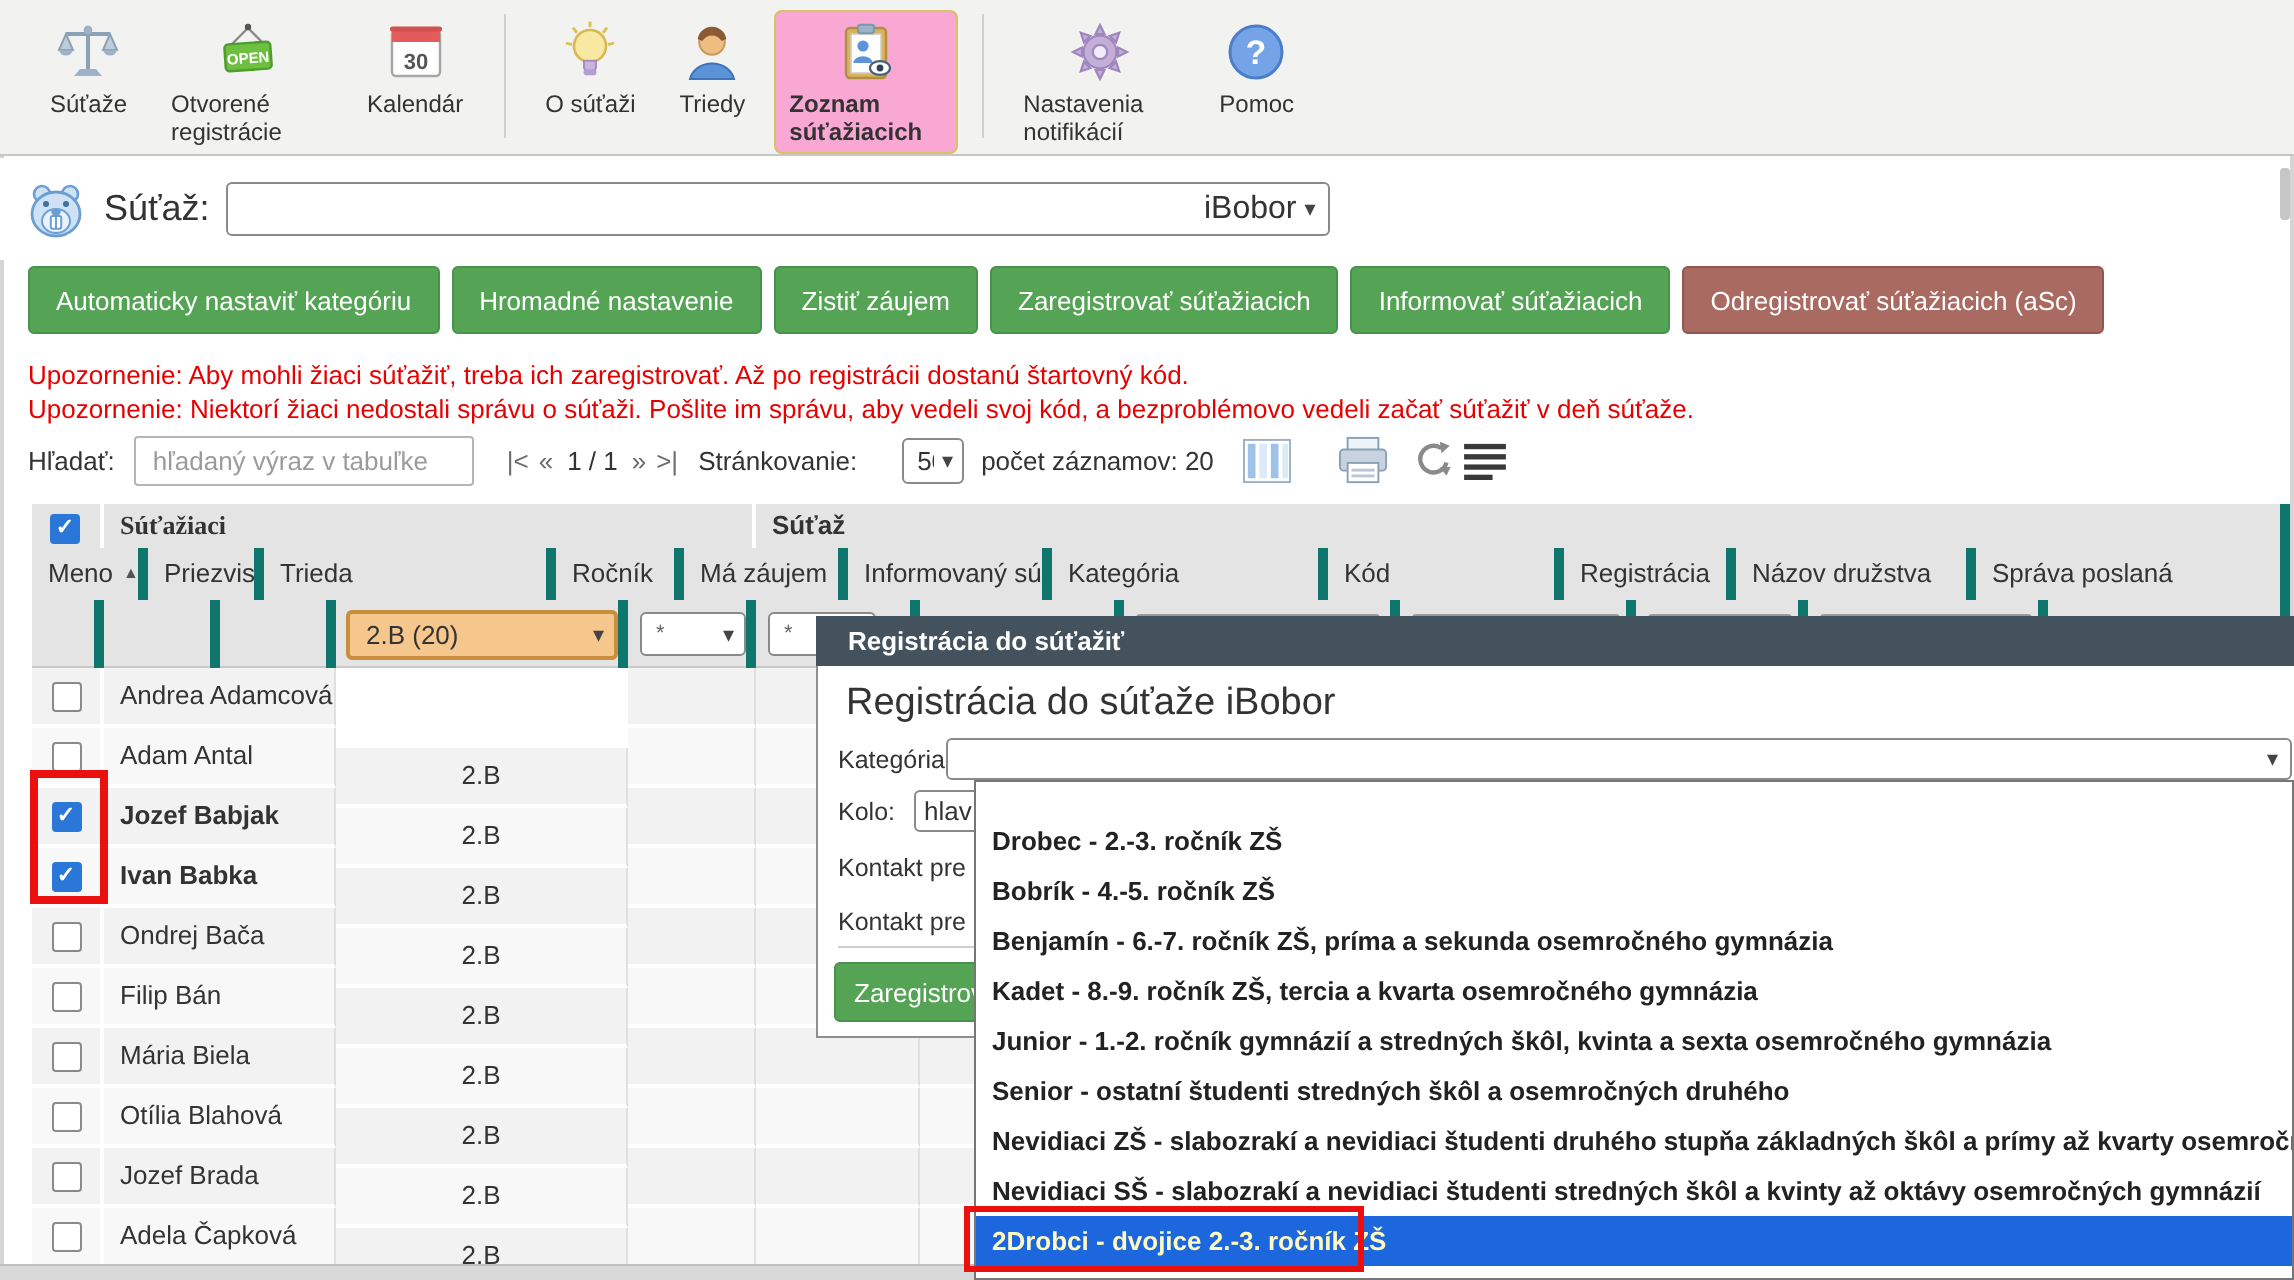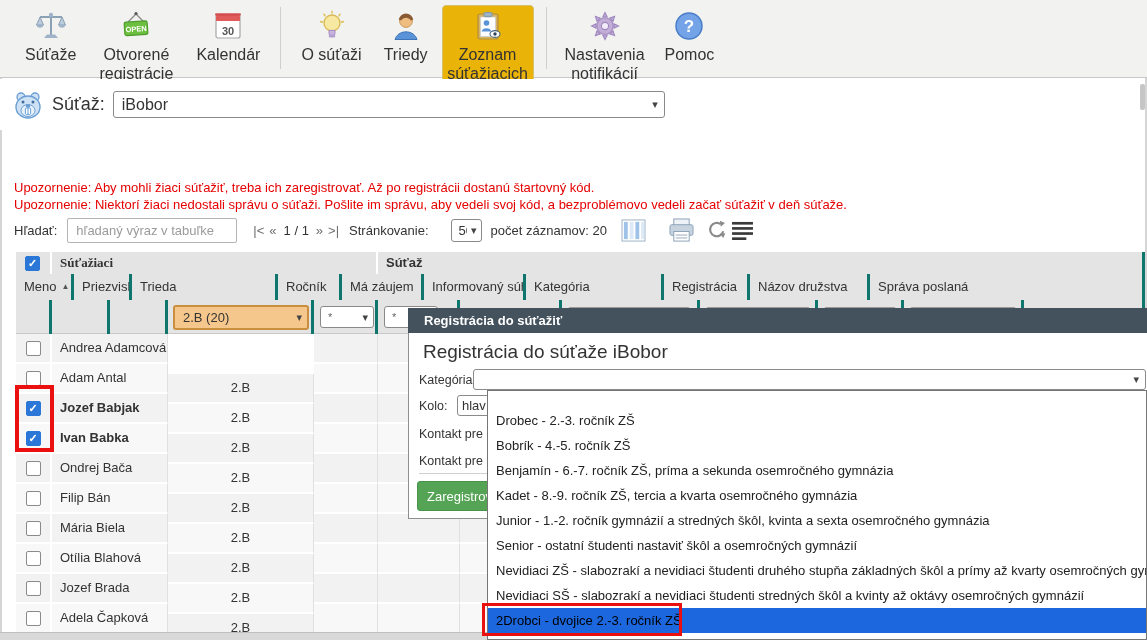--- a/index.html
+++ b/index.html
@@ -3,28 +3,28 @@
 <meta charset="utf-8">
 <style>
   * { box-sizing: border-box; margin: 0; padding: 0; }
   html,body { width:1147px; height:640px; }
   body { font-family:"Liberation Sans",sans-serif; font-size:13px; color:#333; background:#fff; overflow:hidden; }
   #app { position:relative; width:1147px; height:640px; background:#fff; box-shadow: inset 0 0 0 2px #d5d5d5; overflow:hidden; }
 
   
   .toolbar { position:absolute; left:0; top:0; width:1147px; height:78px; background:#f2f2f1; border-bottom:1px solid #c7c7c7; display:flex; align-items:flex-start; padding:5px 0 0 14px; }
   .tb-item { display:flex; flex-direction:column; align-items:center; margin:0 3px; padding:3px 7px 2px; max-width:92px; cursor:pointer; border:1px solid transparent; border-radius:4px; }
-  .tb-item.selected { background:#eab308; border-color:#d9c06b; }
+  .tb-item.selected { background:#f9a8d4; border-color:#d9c06b;font-weight:bold; }
   .tb-icon { height:34px; display:flex; align-items:center; }
   .tb-icon svg { width:32px; height:32px; }
-  .tb-label { font-size:16px; color:#333; text-align:center; line-height:1.2; margin-top:2px; }
+  .tb-label { font-size:12px; color:#333; text-align:left; line-height:1.2; margin-top:2px; }
   .tb-sep { width:0; border-left:1px solid #cfcfcf; height:62px; margin:2px 9px 0; }
 
   
-  .comp-bar { position:absolute; left:0; top:79px; width:944px; height:51px; background:#fff; display:flex; align-items:center; padding-left:12px; }
+  .comp-bar { position:absolute; left:0; top:79px; width:944px; height:51px; background:#fff; display:flex; align-items:center; padding-left:12px;text-align:right; }
   .beaver svg { width:32px; height:32px; display:block; }
   .comp-label { font-size:18px; color:#333; margin:0 8px 0 8px; }
   .sel { background:#fff; border:1px solid #8a8a8a; border-radius:3px; display:flex; align-items:center; cursor:pointer; }
   .comp-sel { width:552px; height:27px; padding:0 6px 0 8px; font-size:16px; }
   .sel .v { flex:1; white-space:nowrap; overflow:hidden; }
   .sel .chev { color:#444; font-size:11px; margin-left:4px; }
 
   
   .actions { position:absolute; left:0; top:133px; width:1147px; height:42px; display:flex; align-items:flex-start; padding-left:14px; gap:6px; }
   .abtn { height:34px; padding:0 13px; border-radius:3px; border:1px solid #48924a; background:#55a455; color:#fff; font-size:13px; font-family:"Liberation Sans",sans-serif; cursor:pointer; white-space:nowrap; }
@@ -50,21 +50,21 @@
 
   
   .table { position:absolute; left:16px; top:252px; width:1129px; }
   .trow { display:flex; width:1129px; }
   .cell { flex:0 0 auto; position:relative; }
   .c0{width:36px;} .c1{width:58px;} .c2{width:58px;} .c3{width:146px;} .c4{width:64px;}
   .c5{width:82px;} .c6{width:102px;} .c7{width:138px;} .c8{width:118px;} .c9{width:86px;}
   .c10{width:120px;} .c11{flex:1 1 auto;}
   .g1{width:326px;font-family:Liberation Serif, serif;} .g2{flex:1 1 auto;}
   .thead { background:#e4e4e4; }
-  .thead .cell { border-right:3px solid #0f766e; }
+  .thead .cell { border-right:5px solid #0f766e; }
   .group-row { height:22px; align-items:center; }
   .group-row .cell { height:22px; line-height:22px; font-weight:bold; padding-left:8px; }
   .group-row .c0 { padding-left:9px; border-right:2px solid #fff; }
   .group-row .g1 { border-right:2px solid #fff; }
   .cols-row { height:26px; }
   .cols-row .cell { height:26px; line-height:26px; font-weight:normal; padding-left:8px; white-space:nowrap; overflow:hidden; }
   .sort { font-size:8px; color:#555; margin-left:5px; vertical-align:2px; }
   .filter-row { height:34px; border-bottom:1px solid #c9c9c9; }
   .filter-row .cell { height:34px; display:flex; align-items:center; }
   .sel.orange { width:136px; height:25px; margin-left:5px; padding:0 5px 0 8px; background:#f6c78d; border:2px solid #c98f3f; font-size:13px; }
@@ -97,24 +97,24 @@
   .m-heading { position:absolute; left:14px; top:8px; font-size:19px; color:#333; }
   .m-dot { position:absolute; left:250px; top:26px; font-size:13px; color:#333; }
   .m-row { position:absolute; left:0; width:739px; height:22px; display:flex; align-items:center; }
   .m-label { margin-left:10px; font-size:12.5px; color:#333; white-space:nowrap; }
   .m-cat-sel { position:absolute; left:64px; top:0; width:673px; height:21px; padding:0 6px; }
   .m-round-sel { position:absolute; left:48px; top:0; width:160px; height:21px; padding:0 4px; }
   .m-sep { position:absolute; left:10px; top:140px; width:70px; border-top:1px solid #cfcfcf; }
   .m-register { position:absolute; left:8px; top:148px; width:96px; height:30px; background:#55a455; border:1px solid #48924a; border-radius:3px; color:#fff; font-size:13px; font-family:"Liberation Sans",sans-serif; text-align:left; padding-left:9px; cursor:pointer; white-space:nowrap; overflow:hidden; }
 
   
-  .cat-list { position:absolute; left:487px; top:390px; width:660px; height:250px; background:#fff; border:1px solid #767676; z-index:40; overflow:hidden; }
+  .cat-list { position:absolute; left:487px; top:390px; width:660px; height:250px; background:#fff; border:1px solid #767676; z-index:40; overflow:hidden;font-weight:bold; }
   .opt { height:25px; line-height:25px; padding-left:8px; font-size:13px; color:#222; white-space:nowrap; overflow:hidden; cursor:default; }
   .opt.blank { height:17px; }
-  .opt.hl { background:#1c67dd; color:#000000; }
+  .opt.hl { background:#1c67dd; color:#fef9c3; }
 
   
   .annot { position:absolute; border:4px solid #ea1010; z-index:50; pointer-events:none; }
   .annot-cb { left:15px; top:385px; width:39px; height:67px; }
   .annot-opt { left:482px; top:603px; width:200px; height:33px; border-width:3px; }
 </style>
 </head>
 <body>
 
 <div id="app">
@@ -238,20 +238,28 @@
         <line x1="16" y1="19" x2="16" y2="25.4" stroke="#6b9fd4" stroke-width="1"></line>
       </svg>
     </span>
     <span class="comp-label">Súťaž:</span>
     <div class="sel comp-sel">
       <span class="v">iBobor</span>
       <span class="chev">▾</span>
     </div>
   </div>
 
+  <div class="actions" id="actions">
+      <button class="abtn">Automaticky nastaviť kategóriu</button>
+      <button class="abtn">Hromadné nastavenie</button>
+      <button class="abtn">Zistiť záujem</button>
+      <button class="abtn">Zaregistrovať súťažiacich</button>
+      <button class="abtn">Informovať súťažiacich</button>
+      <button class="abtn red">Odregistrovať súťažiacich (aSc)</button>
+    </div>
 
   <div class="warnings" id="warnings">
       <div class="warn">Upozornenie: Aby mohli žiaci súťažiť, treba ich zaregistrovať. Až po registrácii dostanú štartovný kód.</div>
       <div class="warn">Upozornenie: Niektorí žiaci nedostali správu o súťaži. Pošlite im správu, aby vedeli svoj kód, a bezproblémovo vedeli začať súťažiť v deň súťaže.</div>
     </div>
 
   <div class="controls">
     <span class="ctl-label">Hľadať:</span>
     <input class="search" placeholder="hľadaný výraz v tabuľke" style="">
     <span class="pager">
@@ -311,20 +319,21 @@
       <div class="cell g2">Súťaž</div>
     </div>
     <div class="trow thead cols-row" id="cols-row">
         <div class="cell th c1"><span>Meno</span><span class="sort">▲</span></div>
         <div class="cell th c2"><span>Priezvisko</span></div>
         <div class="cell th c3"><span>Trieda</span></div>
         <div class="cell th c4"><span>Ročník</span></div>
         <div class="cell th c5"><span>Má záujem</span></div>
         <div class="cell th c6"><span>Informovaný súhlas</span></div>
         <div class="cell th c7"><span>Kategória</span></div>
+        <div class="cell th c8"><span>Kód</span></div>
         <div class="cell th c9"><span>Registrácia</span></div>
         <div class="cell th c10"><span>Názov družstva</span></div>
         <div class="cell th c11"><span>Správa poslaná</span></div>
       </div>
     <div class="trow thead filter-row">
       <div class="cell c0"></div>
       <div class="cell c1"></div>
       <div class="cell c2"></div>
       <div class="cell c3">
         <div class="sel orange">
@@ -558,21 +567,21 @@
     <button class="m-register">Zaregistrov</button>
   </div>
 
   <div class="cat-list" id="cat-list">
       <div class="opt blank"></div>
       <div class="opt">Drobec - 2.-3. ročník ZŠ</div>
       <div class="opt">Bobrík - 4.-5. ročník ZŠ</div>
       <div class="opt">Benjamín - 6.-7. ročník ZŠ, príma a sekunda osemročného gymnázia</div>
       <div class="opt">Kadet - 8.-9. ročník ZŠ, tercia a kvarta osemročného gymnázia</div>
       <div class="opt">Junior - 1.-2. ročník gymnázií a stredných škôl, kvinta a sexta osemročného gymnázia</div>
-      <div class="opt">Senior - ostatní študenti nastaviť škôl a osemročných gymnázií</div>
+      <div class="opt">Senior - ostatní študenti stredných škôl a osemročných druhého</div>
       <div class="opt">Nevidiaci ZŠ - slabozrakí a nevidiaci študenti druhého stupňa základných škôl a prímy až kvarty osemročných gymnázií</div>
       <div class="opt">Nevidiaci SŠ - slabozrakí a nevidiaci študenti stredných škôl a kvinty až oktávy osemročných gymnázií</div>
       <div class="opt hl">2Drobci - dvojice 2.-3. ročník ZŠ</div>
     </div>
 
   <div class="annot annot-cb"></div>
   <div class="annot annot-opt"></div>
 
 </div>
 

